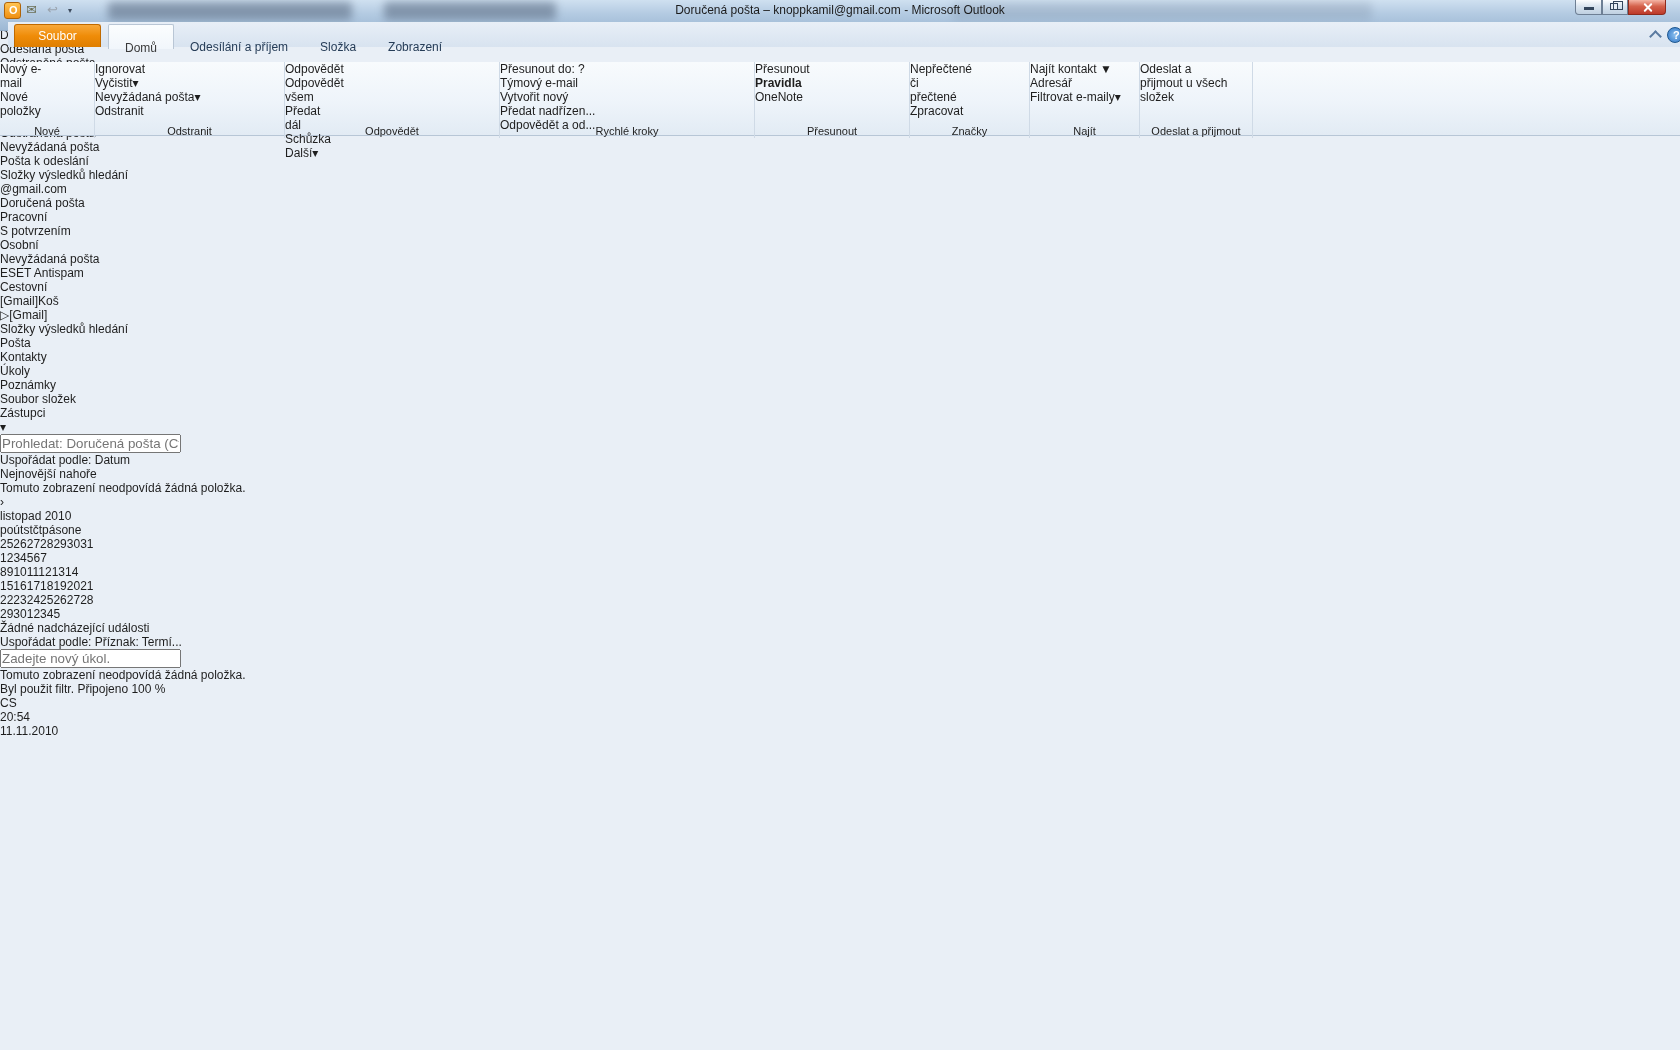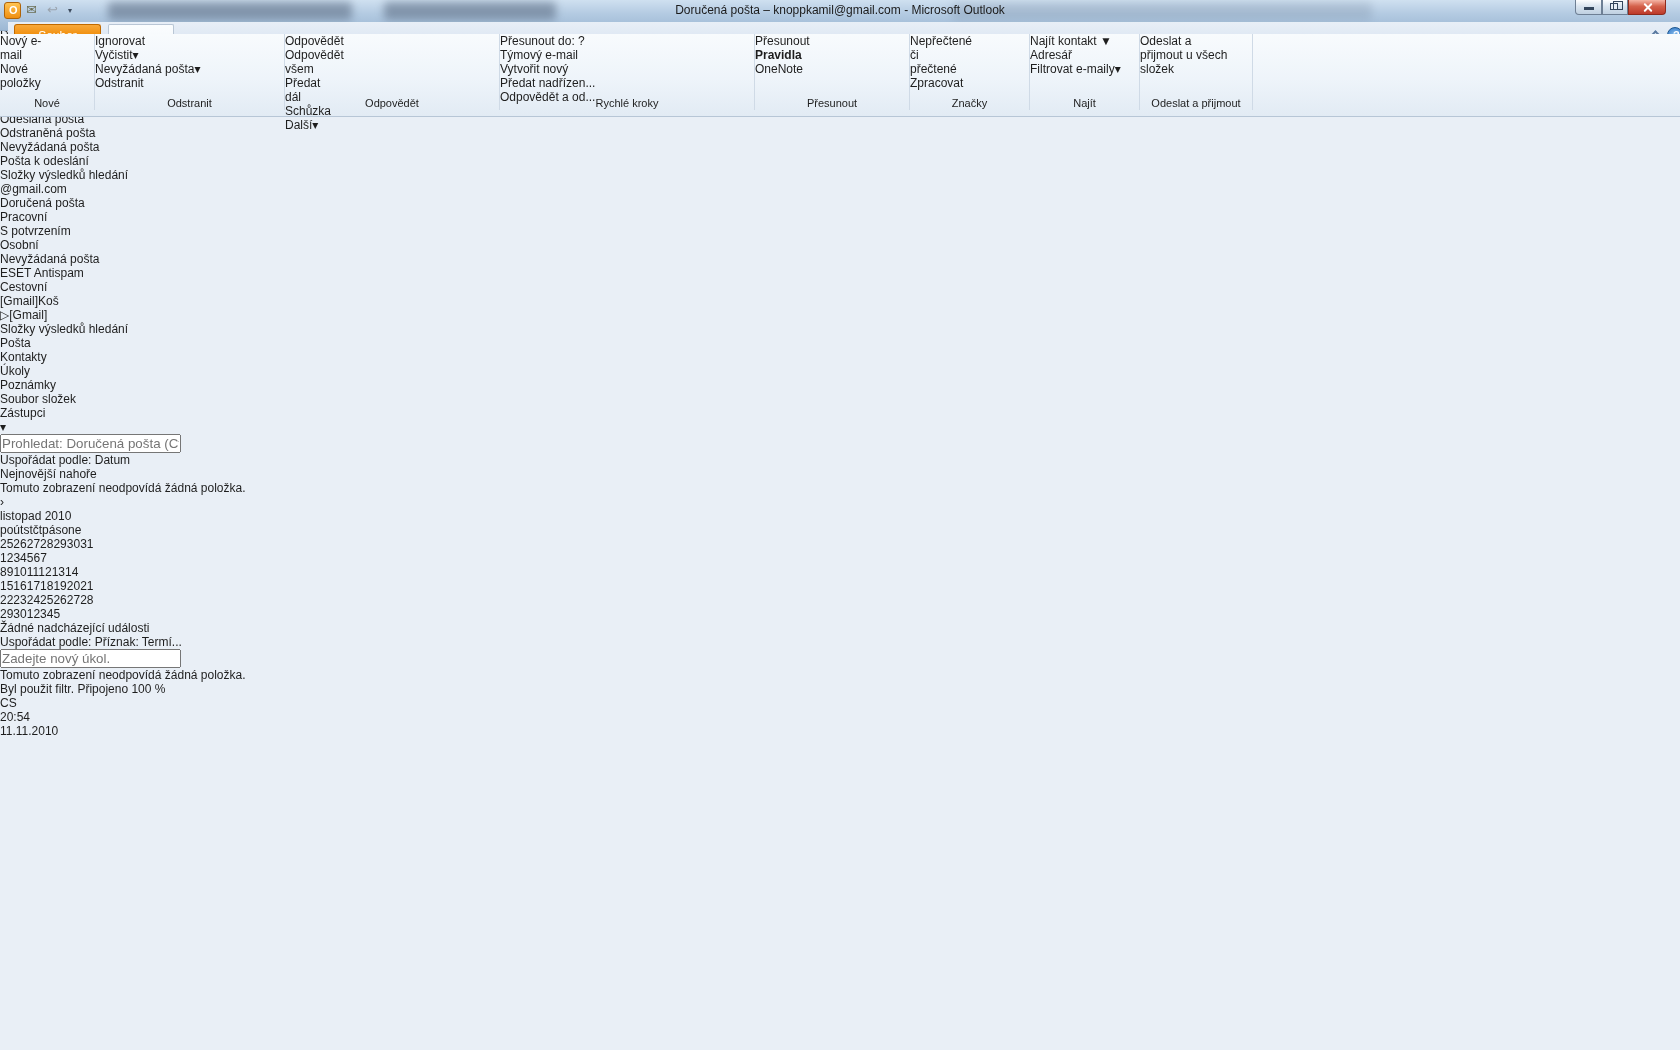--- a/index.html
+++ b/index.html
@@ -34,21 +34,21 @@
 .tabstrip{position:absolute;left:8px;top:22px;width:1680px;height:25px;background:linear-gradient(#e8eff7,#d8e3f0)}
 .file-tab{position:absolute;left:6px;top:2px;width:87px;height:23px;background:linear-gradient(#f8a93c,#ef8c08 50%,#df7e00);border:1px solid #c06a00;border-bottom:none;border-radius:3px 3px 0 0;color:#fff;text-align:center;line-height:22px;font-size:12px}
 #ribbon-tabs{position:absolute;left:100px;top:2px;display:flex;height:23px}
 .rtab{padding:12px 16px;line-height:23px;font-size:12px;color:#253c57}
 .rtab.sel{background:linear-gradient(#fbfdfe,#f1f6fb);border:1px solid #b9c6d5;border-bottom:none;border-radius:2px 2px 0 0;color:#3a3a3a}
 .rib-min{position:absolute;left:1638px;top:6px;width:16px;height:14px;border:1px solid transparent}
 .rib-min::before{content:"";position:absolute;left:4px;top:3px;width:7px;height:7px;border-top:2px solid #5a7aa0;border-left:2px solid #5a7aa0;transform:rotate(45deg)}
 .rib-help{position:absolute;left:1659px;top:5px;width:16px;height:16px;border-radius:50%;background:radial-gradient(#8cc0ef,#2e74c4);border:1px solid #1d578f}
 .rib-help::before{content:"?";position:absolute;left:5px;top:1px;color:#fff;font-size:11px;font-weight:bold}
 
-.ribbon{position:absolute;left:0;top:34px;width:1680px;height:83px;background:linear-gradient(#f8fbfd,#eef4fa 55%,#e2ebf4);border-bottom:1px solid #b7c6d6}
+.ribbon{position:absolute;left:0;top:62px;width:1680px;height:74px;background:linear-gradient(#f8fbfd,#eef4fa 55%,#e2ebf4);border-bottom:1px solid #b7c6d6}
 .rgroup{position:absolute;top:0;height:76px;border-right:1px solid #cfdae6}
 .glabel{position:absolute;left:0;bottom:1px;width:100%;text-align:center;font-size:11px;color:#68758"}
 .glabel{color:#68758a}
 .bigbtn{position:absolute;top:2px;height:62px;display:flex;flex-direction:column;align-items:center;border:1px solid transparent;border-radius:3px}
 .blab{font-size:11px;line-height:12px;text-align:center;margin-top:1px;color:#2a2f36}
 .bigbtn.dis .blab{color:#a9b1ba}
 .caret-after .blab::after{content:" ▾";font-size:8px;color:#5f6e7e}
 .bigbtn.dis.caret-after .blab::after{color:#b9c0c8}
 .smbtn{position:absolute;height:18px;display:flex;align-items:center;font-size:11.5px;color:#2a2f36;white-space:nowrap}
 .smbtn.dis{color:#a9b1ba}

